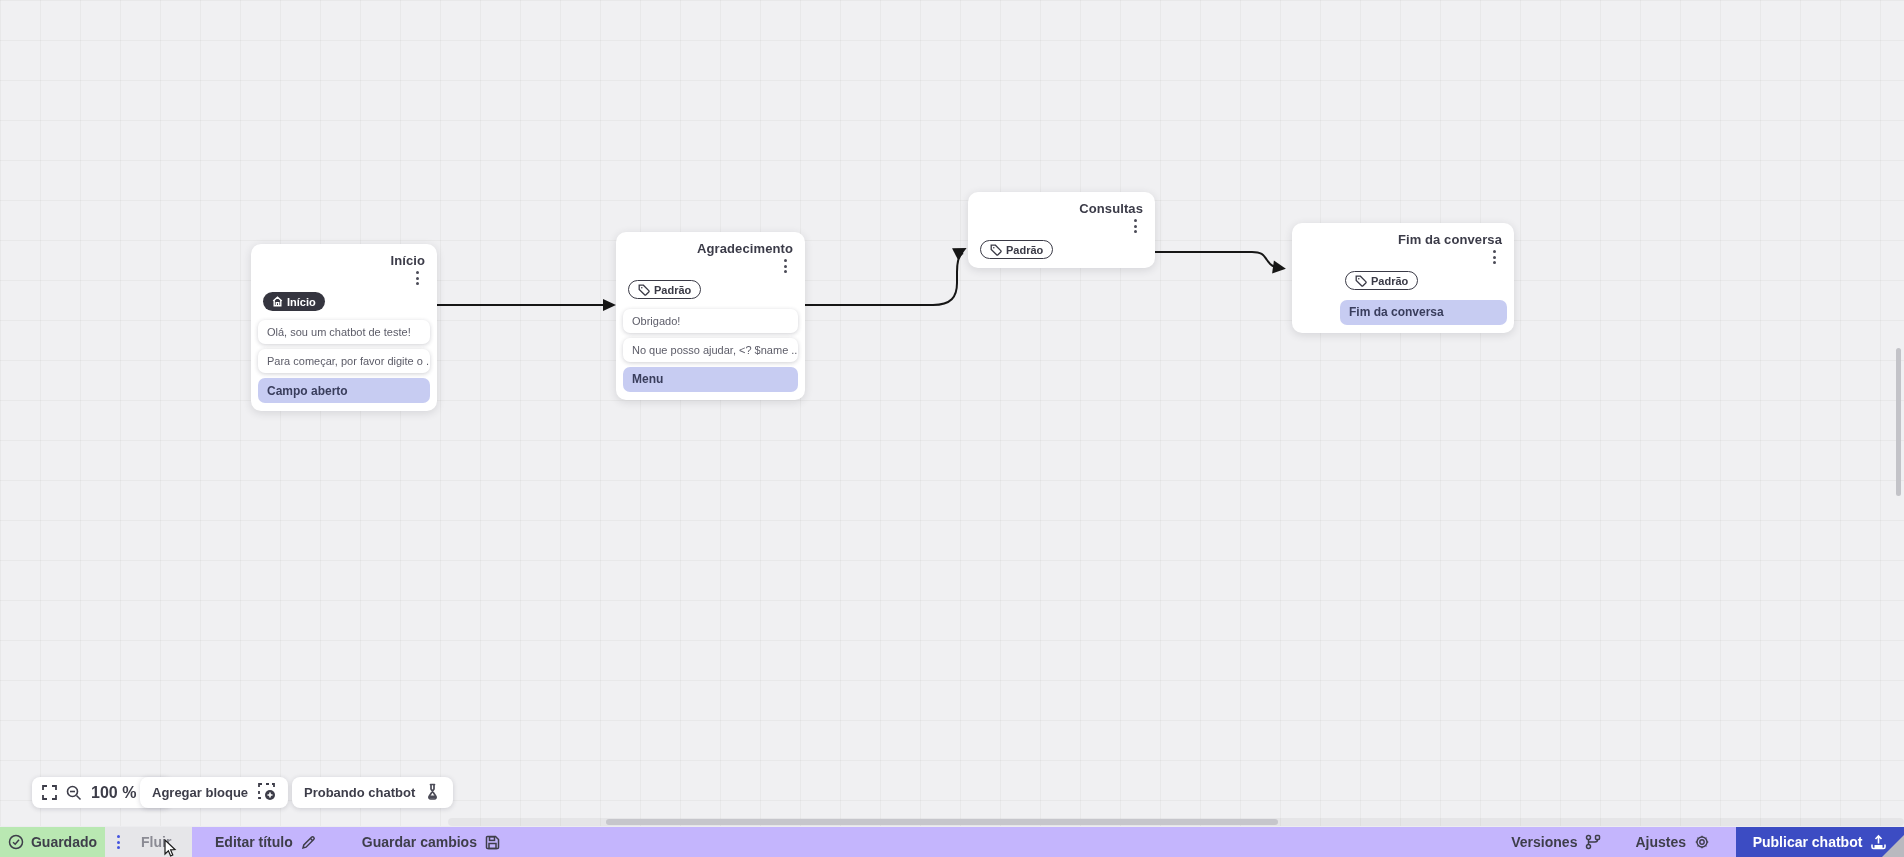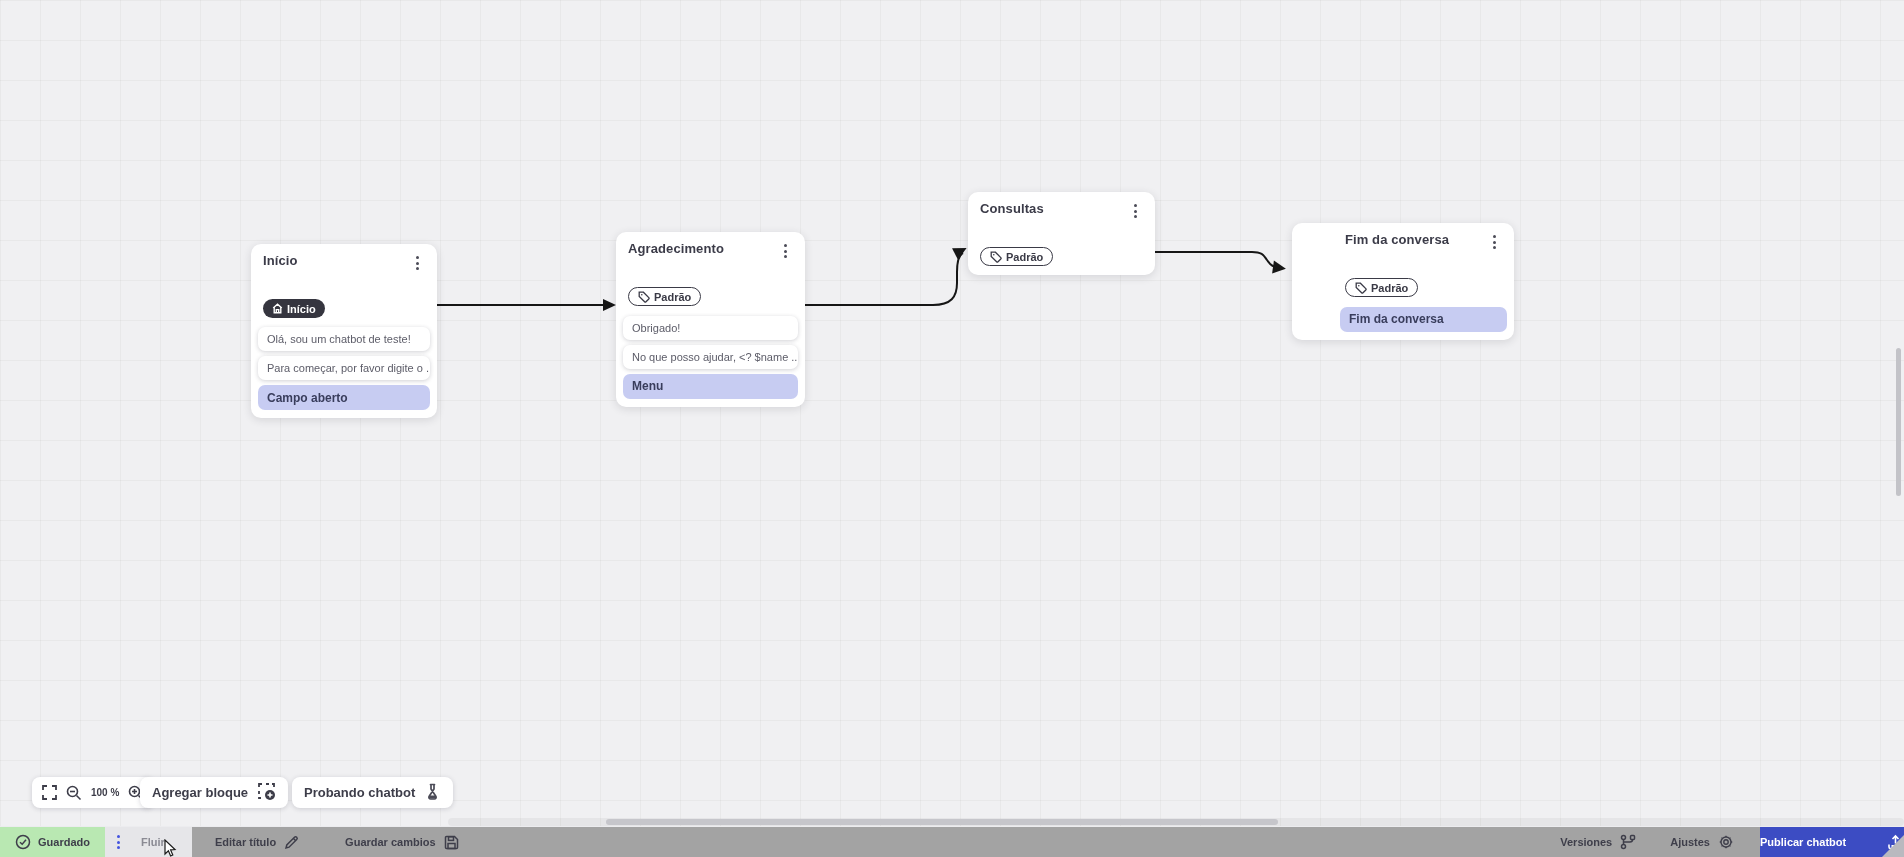--- a/index.html
+++ b/index.html
@@ -16,29 +16,29 @@
       linear-gradient(90deg, rgba(0,0,0,0.035) 1px, transparent 1px);
     background-size:40px 40px;
   }
 
   
   .node {
     position:absolute; background:#ffffff; border-radius:10px;
     box-shadow:0 2px 8px rgba(40,40,60,0.14);
     padding:9px 7px 8px 7px;
   }
-  .node-header { display:flex; justify-content:space-between; align-items:flex-start; padding:0 5px; }
+  .node-header { display:flex; justify-content:space-between; align-items:flex-end; padding:0 5px;flex-direction:column; }
   .node-title { font-size:13px; font-weight:700; color:#3b3b48; letter-spacing:.1px; }
   .kebab { width:16px; height:18px; display:flex; flex-direction:column; align-items:center;
     justify-content:center; gap:2.5px; cursor:pointer; margin-top:1px; }
   .kebab i { width:3px; height:3px; border-radius:50%; background:#4b4b57; display:block; }
 
   .badge-row { padding:5px 5px 0 5px; }
   .badge { display:inline-flex; align-items:center; gap:4px; height:19px;
-    border-radius:10px; padding:0 9px; font-size:11px; font-weight:700;margin-top:22px; }
+    border-radius:10px; padding:0 9px; font-size:11px; font-weight:700; }
   .badge.dark { background:#35353f; color:#ffffff; }
   .badge.outline { background:#ffffff; color:#3a3a46; border:1.5px solid #3a3a46; }
   .badge svg { display:block; }
 
   .node-items { margin-top:9px; display:flex; flex-direction:column; gap:5px; }
   .node-item { height:24px; border-radius:7px; display:flex; align-items:center;
     padding:0 9px; font-size:11px; color:#5c5c68; white-space:nowrap; overflow:hidden;
     cursor:pointer; }
   .node-item.message { background:#ffffff; box-shadow:0 1px 4px rgba(40,40,60,0.22); }
   .node-item.action  { background:#c7ccf2; color:#393d5c; font-weight:700; height:25px; font-size:12px; }
@@ -48,55 +48,55 @@
   svg.arrows path { stroke:#161616; stroke-width:2; fill:none; }
   svg.arrows polygon { fill:#161616; }
 
   
   .float-card {
     position:absolute; height:31px; background:#ffffff; border-radius:8px;
     box-shadow:0 1px 5px rgba(40,40,60,0.18); display:flex; align-items:center;
     font-size:13px; font-weight:700; color:#3d3d49;
   }
   .zoombar { left:32px; top:777px; padding:0 10px; gap:9px; }
-  .zoombar .zl { font-size:10px; font-weight:700; color:#3d3d49; }
+  .zoombar .zl { font-size:16px; font-weight:700; color:#3d3d49; }
   .btn-card { cursor:pointer; gap:9px; }
   .addblock { left:140px; top:777px; padding:0 12px; }
   .testbot  { left:292px; top:777px; padding:3px 12px; }
   .icon-btn { cursor:pointer; display:flex; align-items:center; }
 
   
   .hscroll-track { position:absolute; left:448px; right:0; top:818px; height:8px;
     background:rgba(0,0,0,0.045); border-radius:4px; }
   .hscroll-thumb { position:absolute; left:606px; top:819px; width:672px; height:6px;
     background:#c6c6cb; border-radius:3px; cursor:pointer; }
   .vscroll-thumb { position:absolute; left:1896px; top:348px; width:5px; height:148px;
     background:#c3c3c8; border-radius:3px; cursor:pointer; }
 
   
   .footer { position:absolute; left:0; bottom:0; width:1904px; height:31px;
-    background:#a3a3a3; display:flex; align-items:stretch; font-size:11px;
+    background:#c4b5fd; display:flex; align-items:stretch; font-size:14px;
     border-top:1px solid #ececef; }
   .saved-chip { width:105px; background:#b9e8b2; display:flex; align-items:center;
     justify-content:center; gap:7px; color:#3e3e4a; font-weight:700; }
   .flow-tab { width:87px; background:#e6e6e9; display:flex; align-items:center;
     gap:0; cursor:pointer; position:relative; }
   .flow-tab .kebab-blue { width:26px; display:flex; flex-direction:column; align-items:center;
     justify-content:center; gap:2.5px; }
   .flow-tab .kebab-blue i { width:3px; height:3px; border-radius:50%; background:#4353e0; display:block; }
   .flow-tab-label { color:#8b8b94; font-weight:700; margin-left:10px; }
   .footer-btn { display:flex; align-items:center; gap:8px; color:#3e3e4a; font-weight:700;
     cursor:pointer; padding:0 8px; }
   .fb-edit { margin-left:15px; }
   .fb-save { margin-left:30px; }
   .footer-spacer { flex:1; }
   .fb-versions { margin-right:18px; }
   .fb-settings { margin-right:18px; }
-  .publish-btn { width:144px; background:#3c4cc3; color:#ffffff; font-weight:700;
-    display:flex; align-items:center; justify-content:space-between; gap:8px; cursor:pointer;
+  .publish-btn { width:168px; background:#3c4cc3; color:#ffffff; font-weight:700;
+    display:flex; align-items:center; justify-content:center; gap:8px; cursor:pointer;
     position:relative; }
   .corner-handle { position:absolute; right:0; bottom:0; width:0; height:0;
     border-left:22px solid transparent; border-bottom:22px solid #b9b9bf; }
 
   .cursor { position:absolute; left:160px; top:839px; z-index:50; pointer-events:none; }
 </style>
 </head>
 <body>
 
 <div class="canvas">

